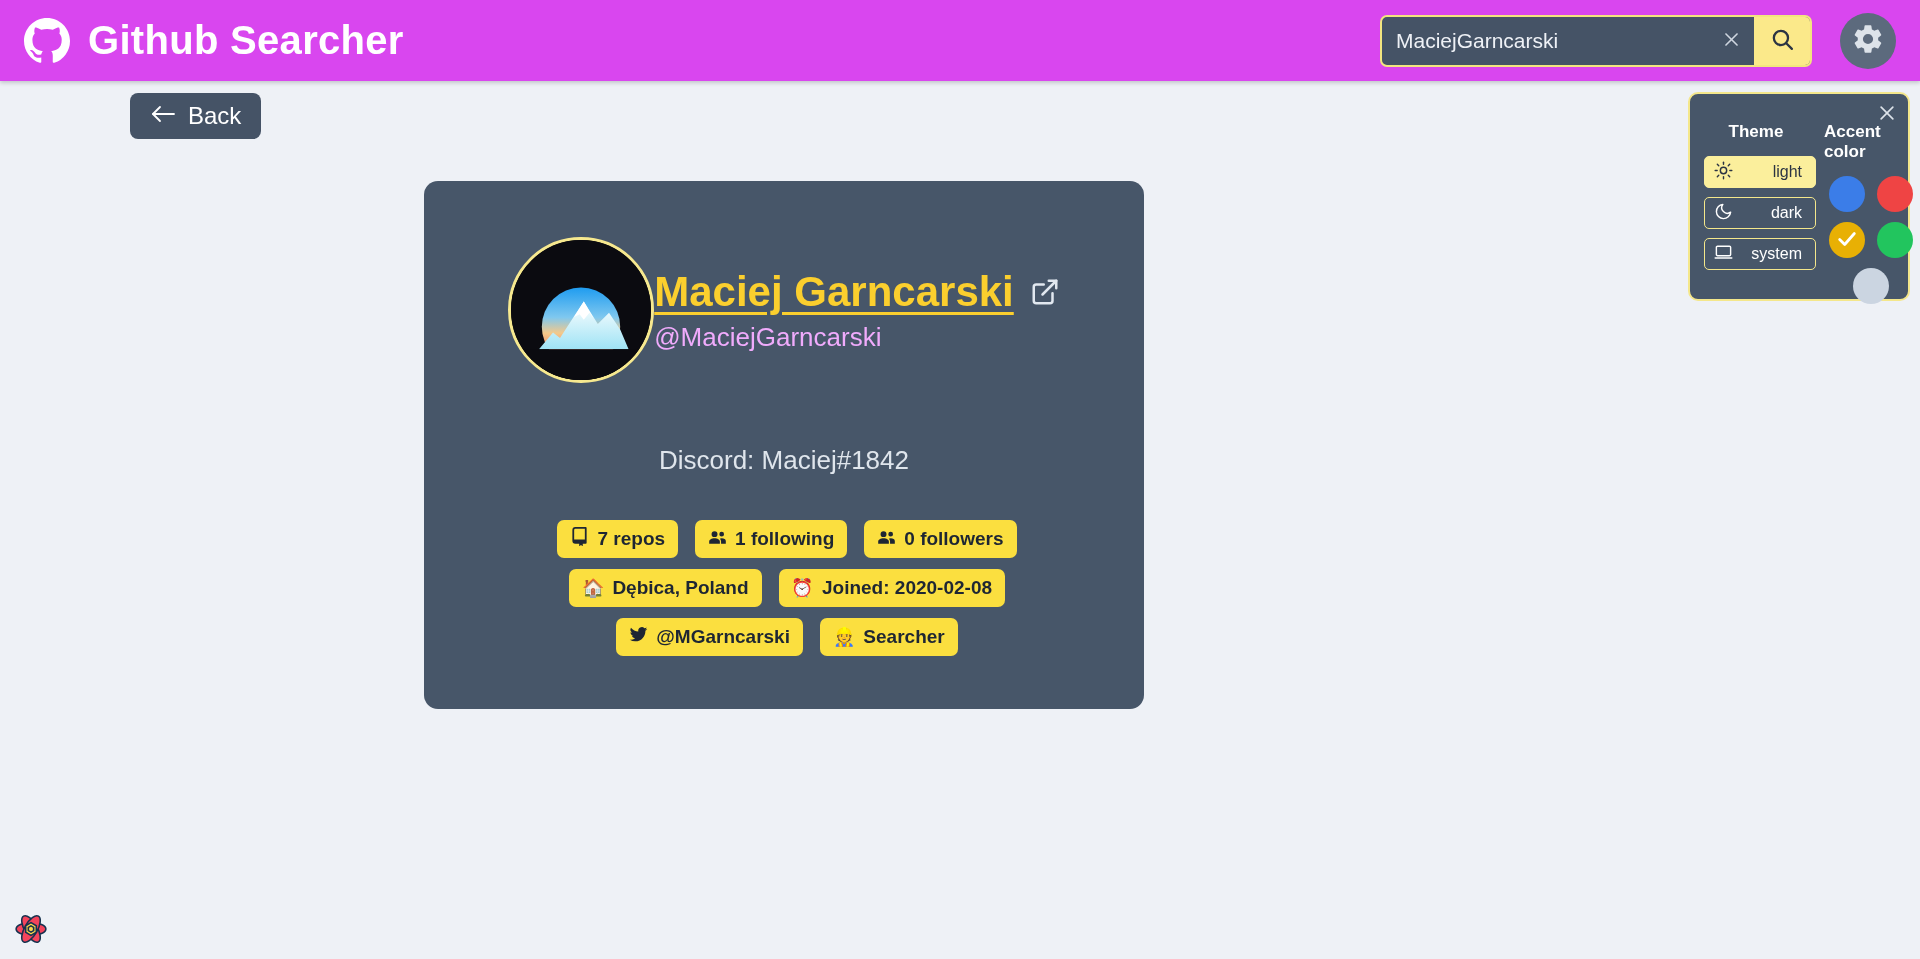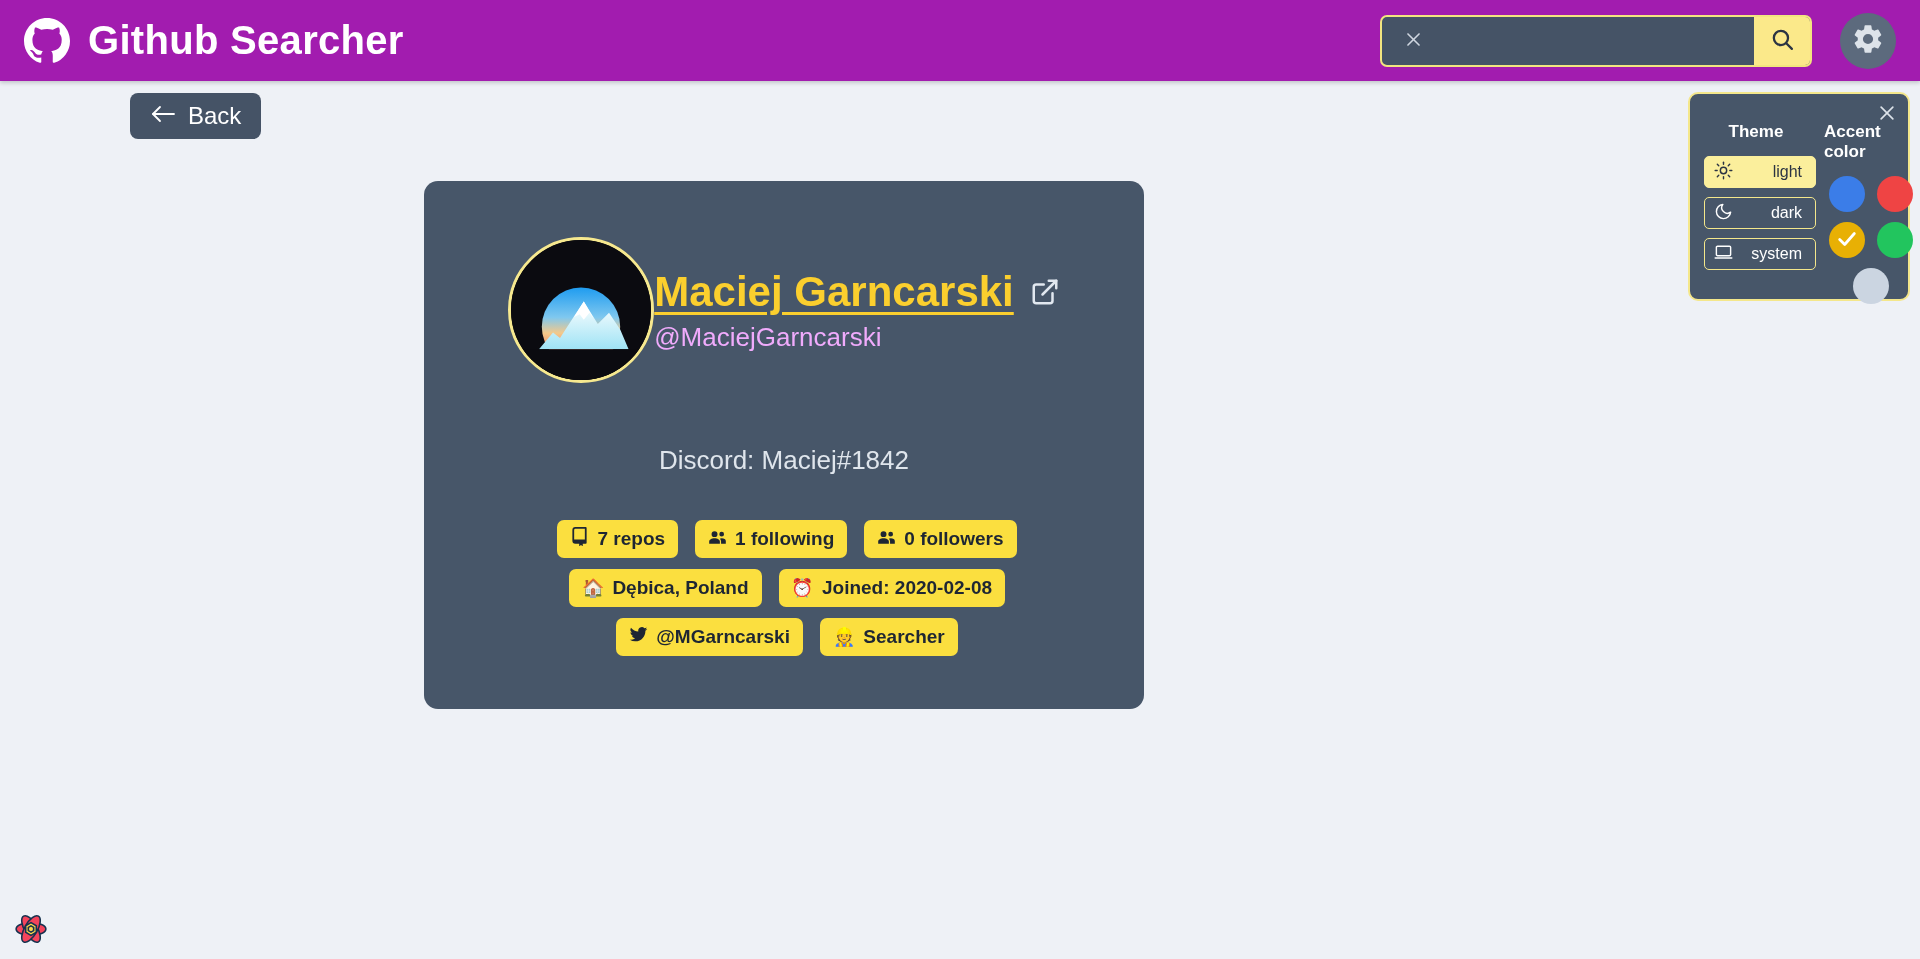--- a/index.html
+++ b/index.html
@@ -8,21 +8,21 @@
     background: #eef1f6;
     font-family: "Liberation Sans", sans-serif;
     overflow: hidden;
   }
   body { position: relative; }
 
   
   .header {
     position: absolute; top: 0; left: 0;
     width: 1920px; height: 81px;
-    background: #a21caf;
+    background: #d946ef;
     display: flex; align-items: center;
     padding: 12px 24px;
     box-shadow: 0 2px 4px rgba(0,0,0,0.18);
     z-index: 5;
   }
   .brand { display: flex; align-items: center; gap: 18px; }
   .gh-logo { width: 46px; height: 46px; display: block; }
   .brand-title {
     color: #ffffff;
     font-size: 40px;
@@ -259,20 +259,21 @@
         1.53-1.04 2.2-.82 2.2-.82.44 1.1.16 1.92.08 2.12.51.56.82 1.27.82 2.15 0 3.07-1.87 3.75-3.65 3.95.29.25.54.73.54 1.48
         0 1.07-.01 1.93-.01 2.2 0 .21.15.46.55.38A8.01 8.01 0 0 0 16 8c0-4.42-3.58-8-8-8z"></path>
       </svg>
     </span>
     <span class="brand-title">Github Searcher</span>
   </div>
 
   <div class="header-right">
     <div class="search-wrap">
       <div class="search-field">
+        <input class="search-input" type="text" value="MaciejGarncarski" placeholder="Search Github" style="">
         <button class="clear-btn">
           <span>
             <svg viewBox="0 0 24 24" fill="none" stroke="currentColor" stroke-width="2" stroke-linecap="round" xmlns="http://www.w3.org/2000/svg">
               <line x1="5" y1="5" x2="19" y2="19"></line>
                 <line x1="19" y1="5" x2="5" y2="19"></line>
             </svg>
           </span>
         </button>
       </div>
       <button class="search-btn">

